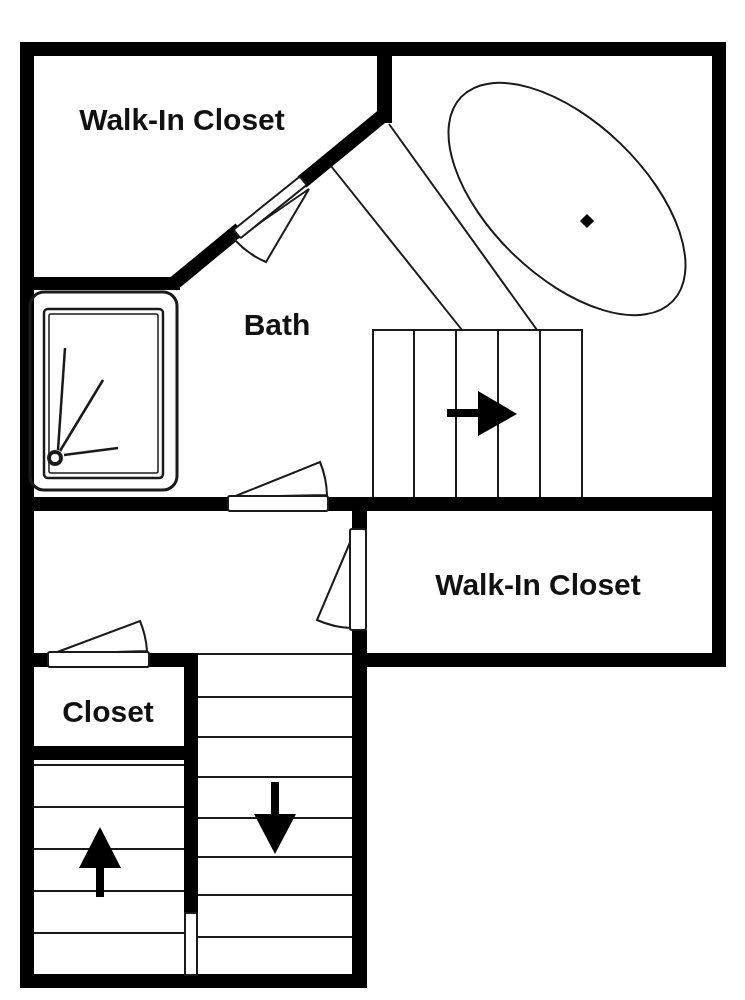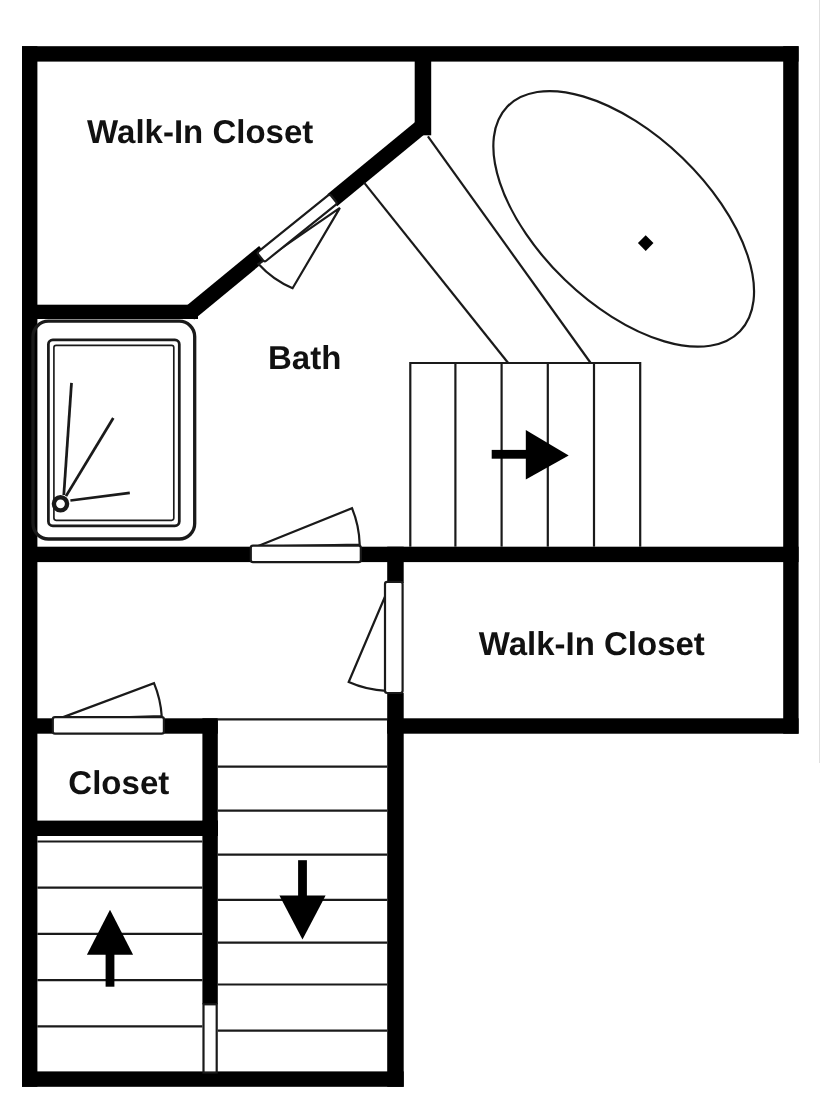--- a/index.html
+++ b/index.html
@@ -1,20 +1,20 @@
 <!DOCTYPE html>
 <html><head>
 <meta charset="utf-8">
 <style>
   html, body { margin: 0; padding: 0; background: #ffffff; }
   .canvas {
     position: relative;
     width: 745px;
     height: 1000px;
-    background: #737373;
+    background: #a16207;
     font-family: "Liberation Sans", sans-serif;
   }
   svg { display: block; }
   .room-label {
     font-family: "Liberation Sans", sans-serif;
     font-weight: bold;
     font-size: 30px;
     fill: #111111;
     text-anchor: middle;
   }

